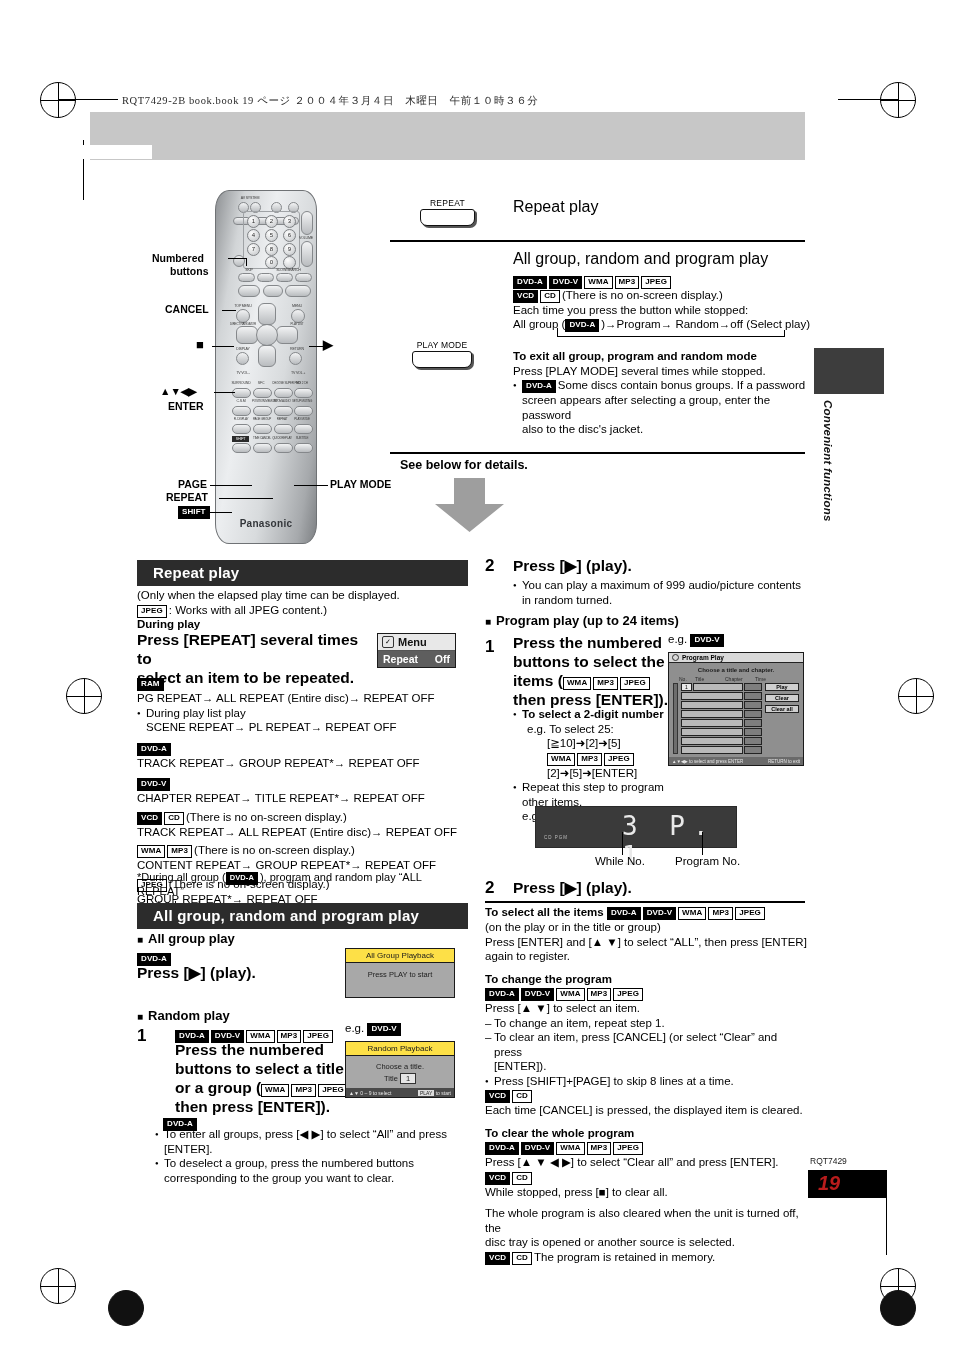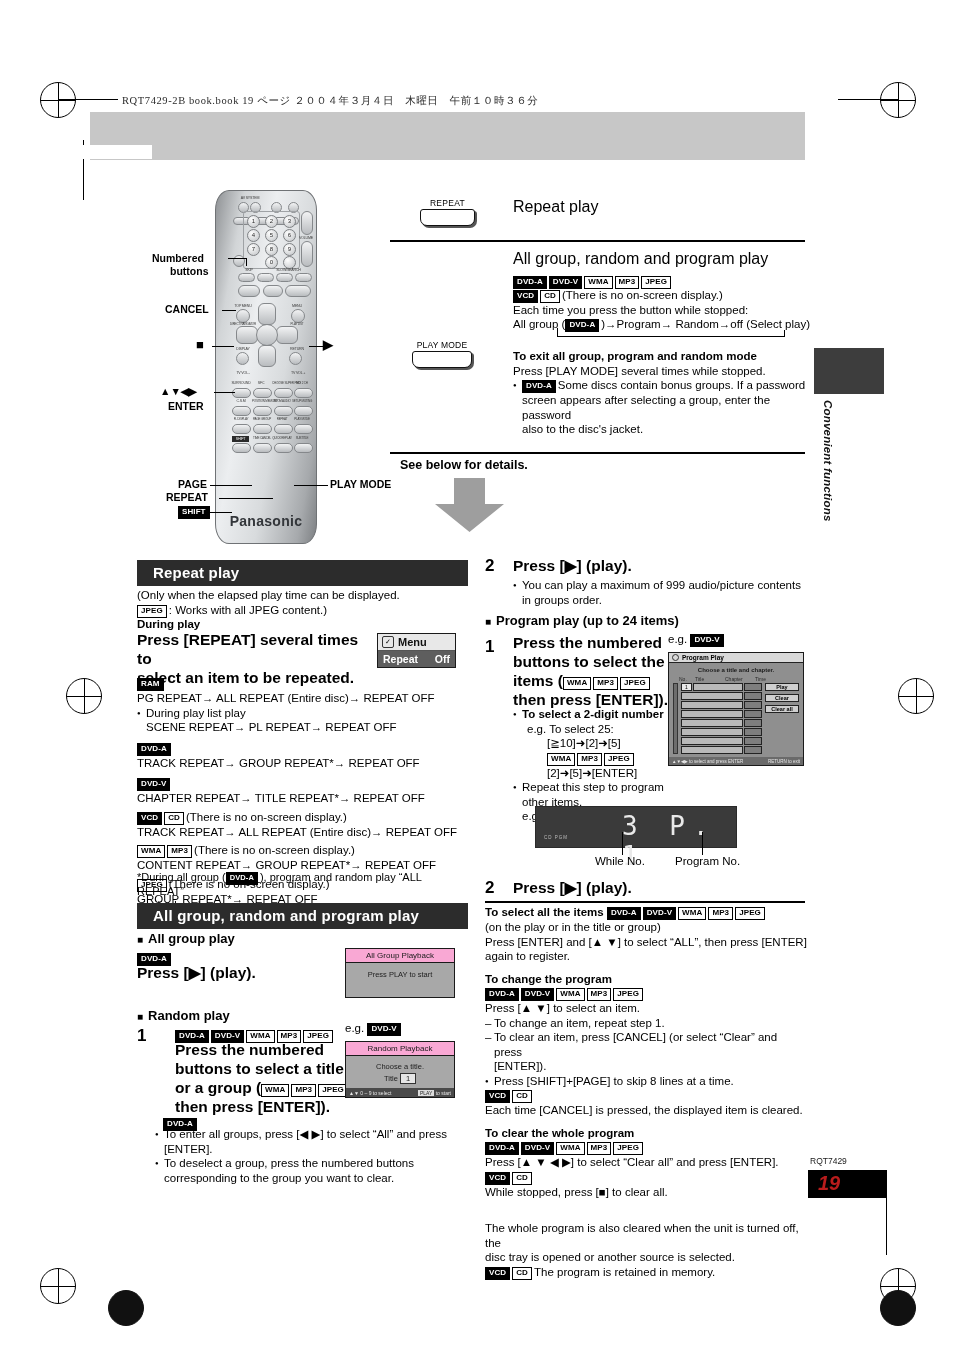--- a/index.html
+++ b/index.html
@@ -27,21 +27,21 @@
      border:1px solid #6f7275;border-radius:14px/20px;}
   .rbtn{position:absolute;border-radius:50%;background:linear-gradient(#f2f3f4,#b9bcbf);
      border:1px solid #85888b;}
   .rbtn.pill{border-radius:6px;}
   .rkeypad{position:absolute;left:27px;top:20px;width:55px;height:56px;border:1px solid #9fa2a5;border-radius:3px;}
   .numbtn{position:absolute;width:11px;height:11px;border-radius:50%;
      background:radial-gradient(circle at 35% 30%,#fdfdfd,#c0c3c6);border:1px solid #7e8184;
      font-size:6px;line-height:10px;text-align:center;color:#2a2a2a;}
   .rlabel{position:absolute;font-size:3.6px;color:#3a3a3a;letter-spacing:-.2px;text-align:center;white-space:nowrap;}
   .rlabel.wh{color:#f4f4f4;}
-  .brandname{position:absolute;left:0;right:0;bottom:14px;text-align:center;font-size:14px;
+  .brandname{position:absolute;left:0;right:0;bottom:14px;text-align:center;font-size:10px;
      font-weight:bold;color:#33363a;letter-spacing:.3px;}
   .callout{position:absolute;font-size:10.5px;font-weight:bold;color:#000;white-space:nowrap;}
   .cline{position:absolute;background:#000;height:1px;}
 
   
   .barhead{background:#2c2c2c;color:#fff;font-size:15px;font-weight:bold;
      padding:4px 0 5px 16px;letter-spacing:.2px;}
 
   
   .tag{display:inline-block;font-size:8px;font-weight:bold;line-height:10px;
@@ -57,21 +57,21 @@
   .bul{position:relative;padding-left:9px;}
   .bul:before{content:"\25CF";position:absolute;left:0;top:0;font-size:6px;line-height:15px;}
   .dash{position:relative;padding-left:9px;}
   .dash:before{content:"\2013";position:absolute;left:0;top:0;}
   .sqhead{font-size:13px;font-weight:bold;}
   .sqhead:before{content:"\25A0";margin-right:5px;font-size:10px;}
   .stepnum{font-size:17px;font-weight:bold;}
 
   
   .osd{border:1px solid #1a1a1a;background:#a8a8a8;}
-  .osd-title{background:#f9a8d4;color:#1a1a1a;font-size:8px;text-align:center;
+  .osd-title{background:#fde047;color:#1a1a1a;font-size:8px;text-align:center;
       padding:2px 10px;border-bottom:1px solid #1a1a1a;}
   .osd-body{font-size:7.5px;color:#1d1d1d;text-align:center;}
   .osd-foot{background:#4a4a4a;color:#e8e8e8;font-size:5px;padding:1.5px 3px;
       display:flex;justify-content:space-between;}
 
   
   .fl{background:#3a3a3a;border:1px solid #2a2a2a;position:relative;}
   .fl-seg{color:#e9e9e9;font-size:26px;font-family:"DejaVu Sans Mono",monospace;
       letter-spacing:8px;position:absolute;}
 
@@ -397,21 +397,21 @@
       <span>▲▼ 0 – 9 to select</span>
       <span><span style="background:#ddd;color:#222;padding:0 2px;">PLAY</span> <span>to start</span></span>
     </div>
   </div>
 
   <div style="position:absolute;left:485px;top:556px;" class="stepnum">2</div>
   <div style="position:absolute;left:513px;top:556px;" class="big">Press [▶] (play).</div>
   <div style="position:absolute;left:513px;top:578px;width:300px;" class="body">
     <div class="bul">
       <div>You can play a maximum of 999 audio/picture contents</div>
-      <div>in groups order.</div>
+      <div>in random turned.</div>
     </div>
   </div>
 
   <div style="position:absolute;left:485px;top:613px;" class="sqhead">Program play (up to 24 items)</div>
 
   <div style="position:absolute;left:485px;top:637px;" class="stepnum">1</div>
   <div style="position:absolute;left:513px;top:633px;width:160px;" class="big">
     <div>Press the numbered</div>
     <div>buttons to select the</div>
     <div><span>items (</span><span class="tag">WMA</span><span class="tag">MP3</span><span class="tag">JPEG</span></div>
@@ -532,21 +532,21 @@
       <div><span class="tag inv">VCD</span><span class="tag">CD</span></div>
       <div>Each time [CANCEL] is pressed, the displayed item is cleared.</div>
     </div>
 
     <div style="margin-top:8px;">
       <div class="bold">To clear the whole program</div>
       <div><span class="tag inv">DVD-A</span><span class="tag inv">DVD-V</span><span class="tag">WMA</span><span class="tag">MP3</span><span class="tag">JPEG</span></div>
       <div>Press [▲ ▼ ◀ ▶] to select “Clear all” and press [ENTER].</div>
       <div><span class="tag inv">VCD</span><span class="tag">CD</span></div>
       <div>While stopped, press [■] to clear all.</div>
-      <div style="margin-top:22px;">
+      <div style="margin-top:7px;">
         <div>The whole program is also cleared when the unit is turned off, the</div>
         <div>disc tray is opened or another source is selected.</div>
         <div><span class="tag inv">VCD</span><span class="tag">CD</span><span>The program is retained in memory.</span></div>
       </div>
     </div>
   </div>
 
   <div class="sidetab"></div>
   <div class="sidetxt">Convenient functions</div>
 

